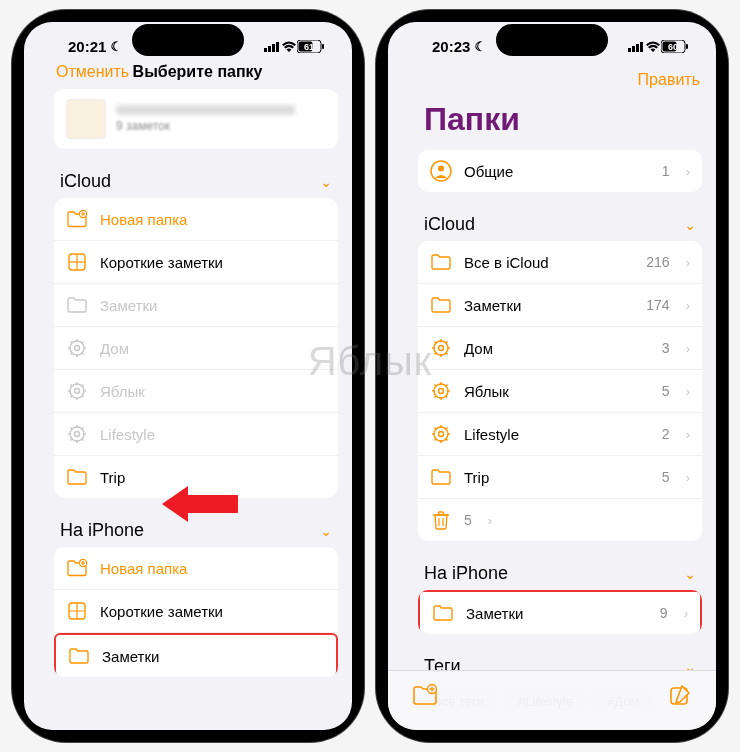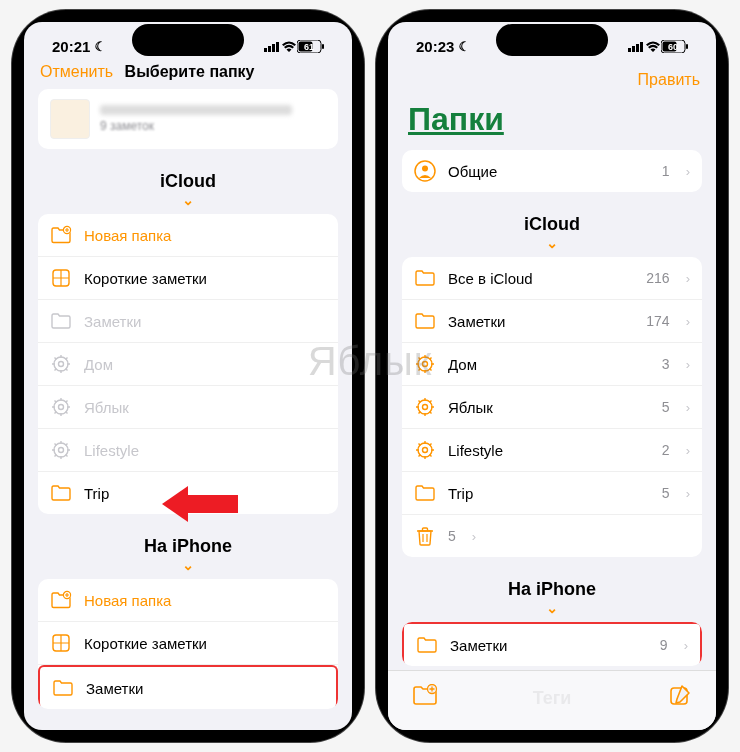--- a/index.html
+++ b/index.html
@@ -3,57 +3,57 @@
 <meta charset="utf-8">
 <style>
   * { box-sizing: border-box; margin: 0; padding: 0; font-family: -apple-system, "Helvetica Neue", Arial, sans-serif; }
   body { background: #f5f5f5; width: 740px; height: 752px; position: relative; overflow: hidden; }
   .canvas { display: flex; gap: 12px; padding: 10px; justify-content: center; }
   .phone {
     width: 352px; height: 732px; background: #000; border-radius: 54px;
     padding: 12px; position: relative; box-shadow: 0 0 0 1px #444;
   }
   .screen {
-    width: 100%; height: 100%; background: #f2f2f7; border-radius: 18px;
-    overflow: hidden; position: relative;
+    width: 100%; height: 100%; background: #f2f2f7; border-radius: 28px;
+    overflow: hidden; position: relative; padding-left: 16px;
   }
   .notch {
     position: absolute; top: 14px; left: 50%; transform: translateX(-50%);
     width: 112px; height: 32px; background: #000; border-radius: 20px; z-index: 10;
   }
   .statusbar {
     display: flex; justify-content: space-between; align-items: center;
     padding: 16px 28px 2px; font-size: 15px; font-weight: 600; color: #000;
   }
   .status-left { display: flex; align-items: center; gap: 4px; }
   .status-right { display: flex; align-items: center; }
   .moon { font-size: 13px; }
   .navbar {
     display: flex; justify-content: space-between; align-items: center;
     padding: 6px 16px 8px; font-size: 16px;
   }
   .nav-left { color: #ff9500; }
   .nav-center { font-weight: 600; color: #000; flex: 1; text-align: center; }
   .nav-right { color: #ff9500; text-align: right; margin-top: 8px; }
-  .big-title { font-size: 32px; font-weight: 700; color: #15803d; padding: 4px 20px 12px; text-decoration: underline; }
+  .big-title { font-size: 32px; font-weight: 700; color: #701a75; padding: 4px 20px 12px; }
   .content { padding: 0 14px; }
   .blurred-card {
     background: #fff; border-radius: 10px; padding: 10px 12px;
     display: flex; align-items: center; gap: 10px; margin-bottom: 14px;
   }
   .thumb {
     width: 40px; height: 40px; background: #faf0e0; border: 1px solid #eee;
     border-radius: 4px;
   }
   .blur-lines { flex: 1; }
   .blur-bar { height: 10px; background: #ddd; border-radius: 3px; filter: blur(2px); margin-bottom: 4px; width: 85%; }
   .blur-sub { font-size: 12px; color: #8e8e93; filter: blur(1px); }
   .section-header {
     display: flex; justify-content: space-between; align-items: center;
-    padding: 8px 6px 6px; font-size: 18px; font-weight: 700; color: #000; flex-direction: column;
+    padding: 8px 6px 6px; font-size: 18px; font-weight: 400; color: #000;
   }
   .chev { color: #ff9500; font-size: 14px; }
   .card { background: #fff; border-radius: 10px; overflow: hidden; margin-bottom: 14px; }
   .row {
     display: flex; align-items: center; padding: 10px 12px; font-size: 15px;
     border-bottom: 0.5px solid #efefef; gap: 12px;
   }
   .row:last-child { border-bottom: none; }
   .row .icon { width: 22px; height: 22px; display: flex; align-items: center; justify-content: center; }
   .row .label { flex: 1; color: #000; }

